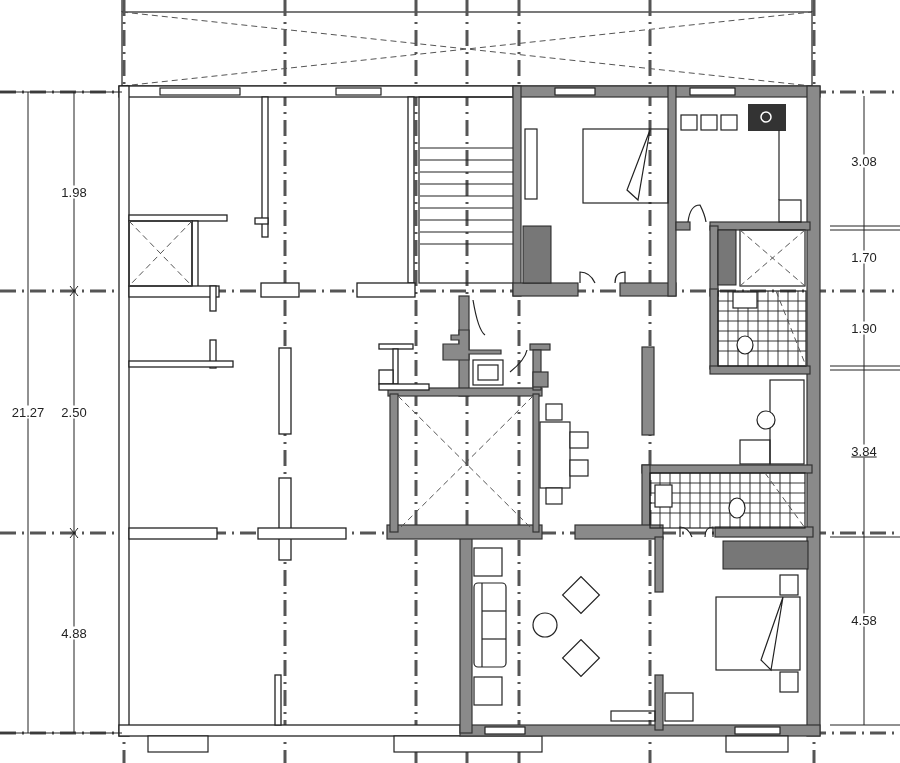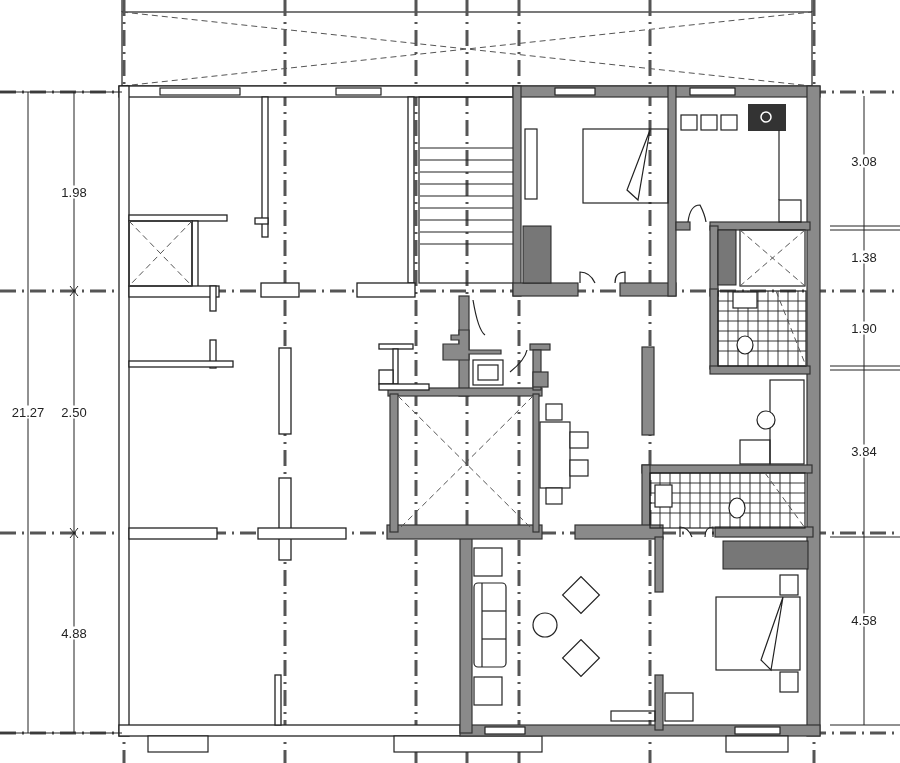--- a/index.html
+++ b/index.html
@@ -241,16 +241,16 @@
     <line x1="830" y1="725" x2="900" y2="725" class="dimline"></line>
   </g>
 </svg>
 
 <span class="dim-label" style="left:28px; top:412px;">21.27</span>
 <span class="dim-label" style="left:74px; top:192px;">1.98</span>
 <span class="dim-label" style="left:74px; top:412px;">2.50</span>
 <span class="dim-label" style="left:74px; top:633px;">4.88</span>
 
 <span class="dim-label" style="left:864px; top:161px;">3.08</span>
-<span class="dim-label" style="left:864px; top:257px;">1.38</span>
+<span class="dim-label" style="left:864px; top:257px;">1.70</span>
 <span class="dim-label" style="left:864px; top:328px;">1.90</span>
-<span class="dim-label" style="left:864px; top:451px;">3.84</span>
+<span class="dim-label" style="left:864px; top:451px;text-decoration:underline;">3.84</span>
 <span class="dim-label" style="left:864px; top:620px;">4.58</span>
 
 </body></html>

